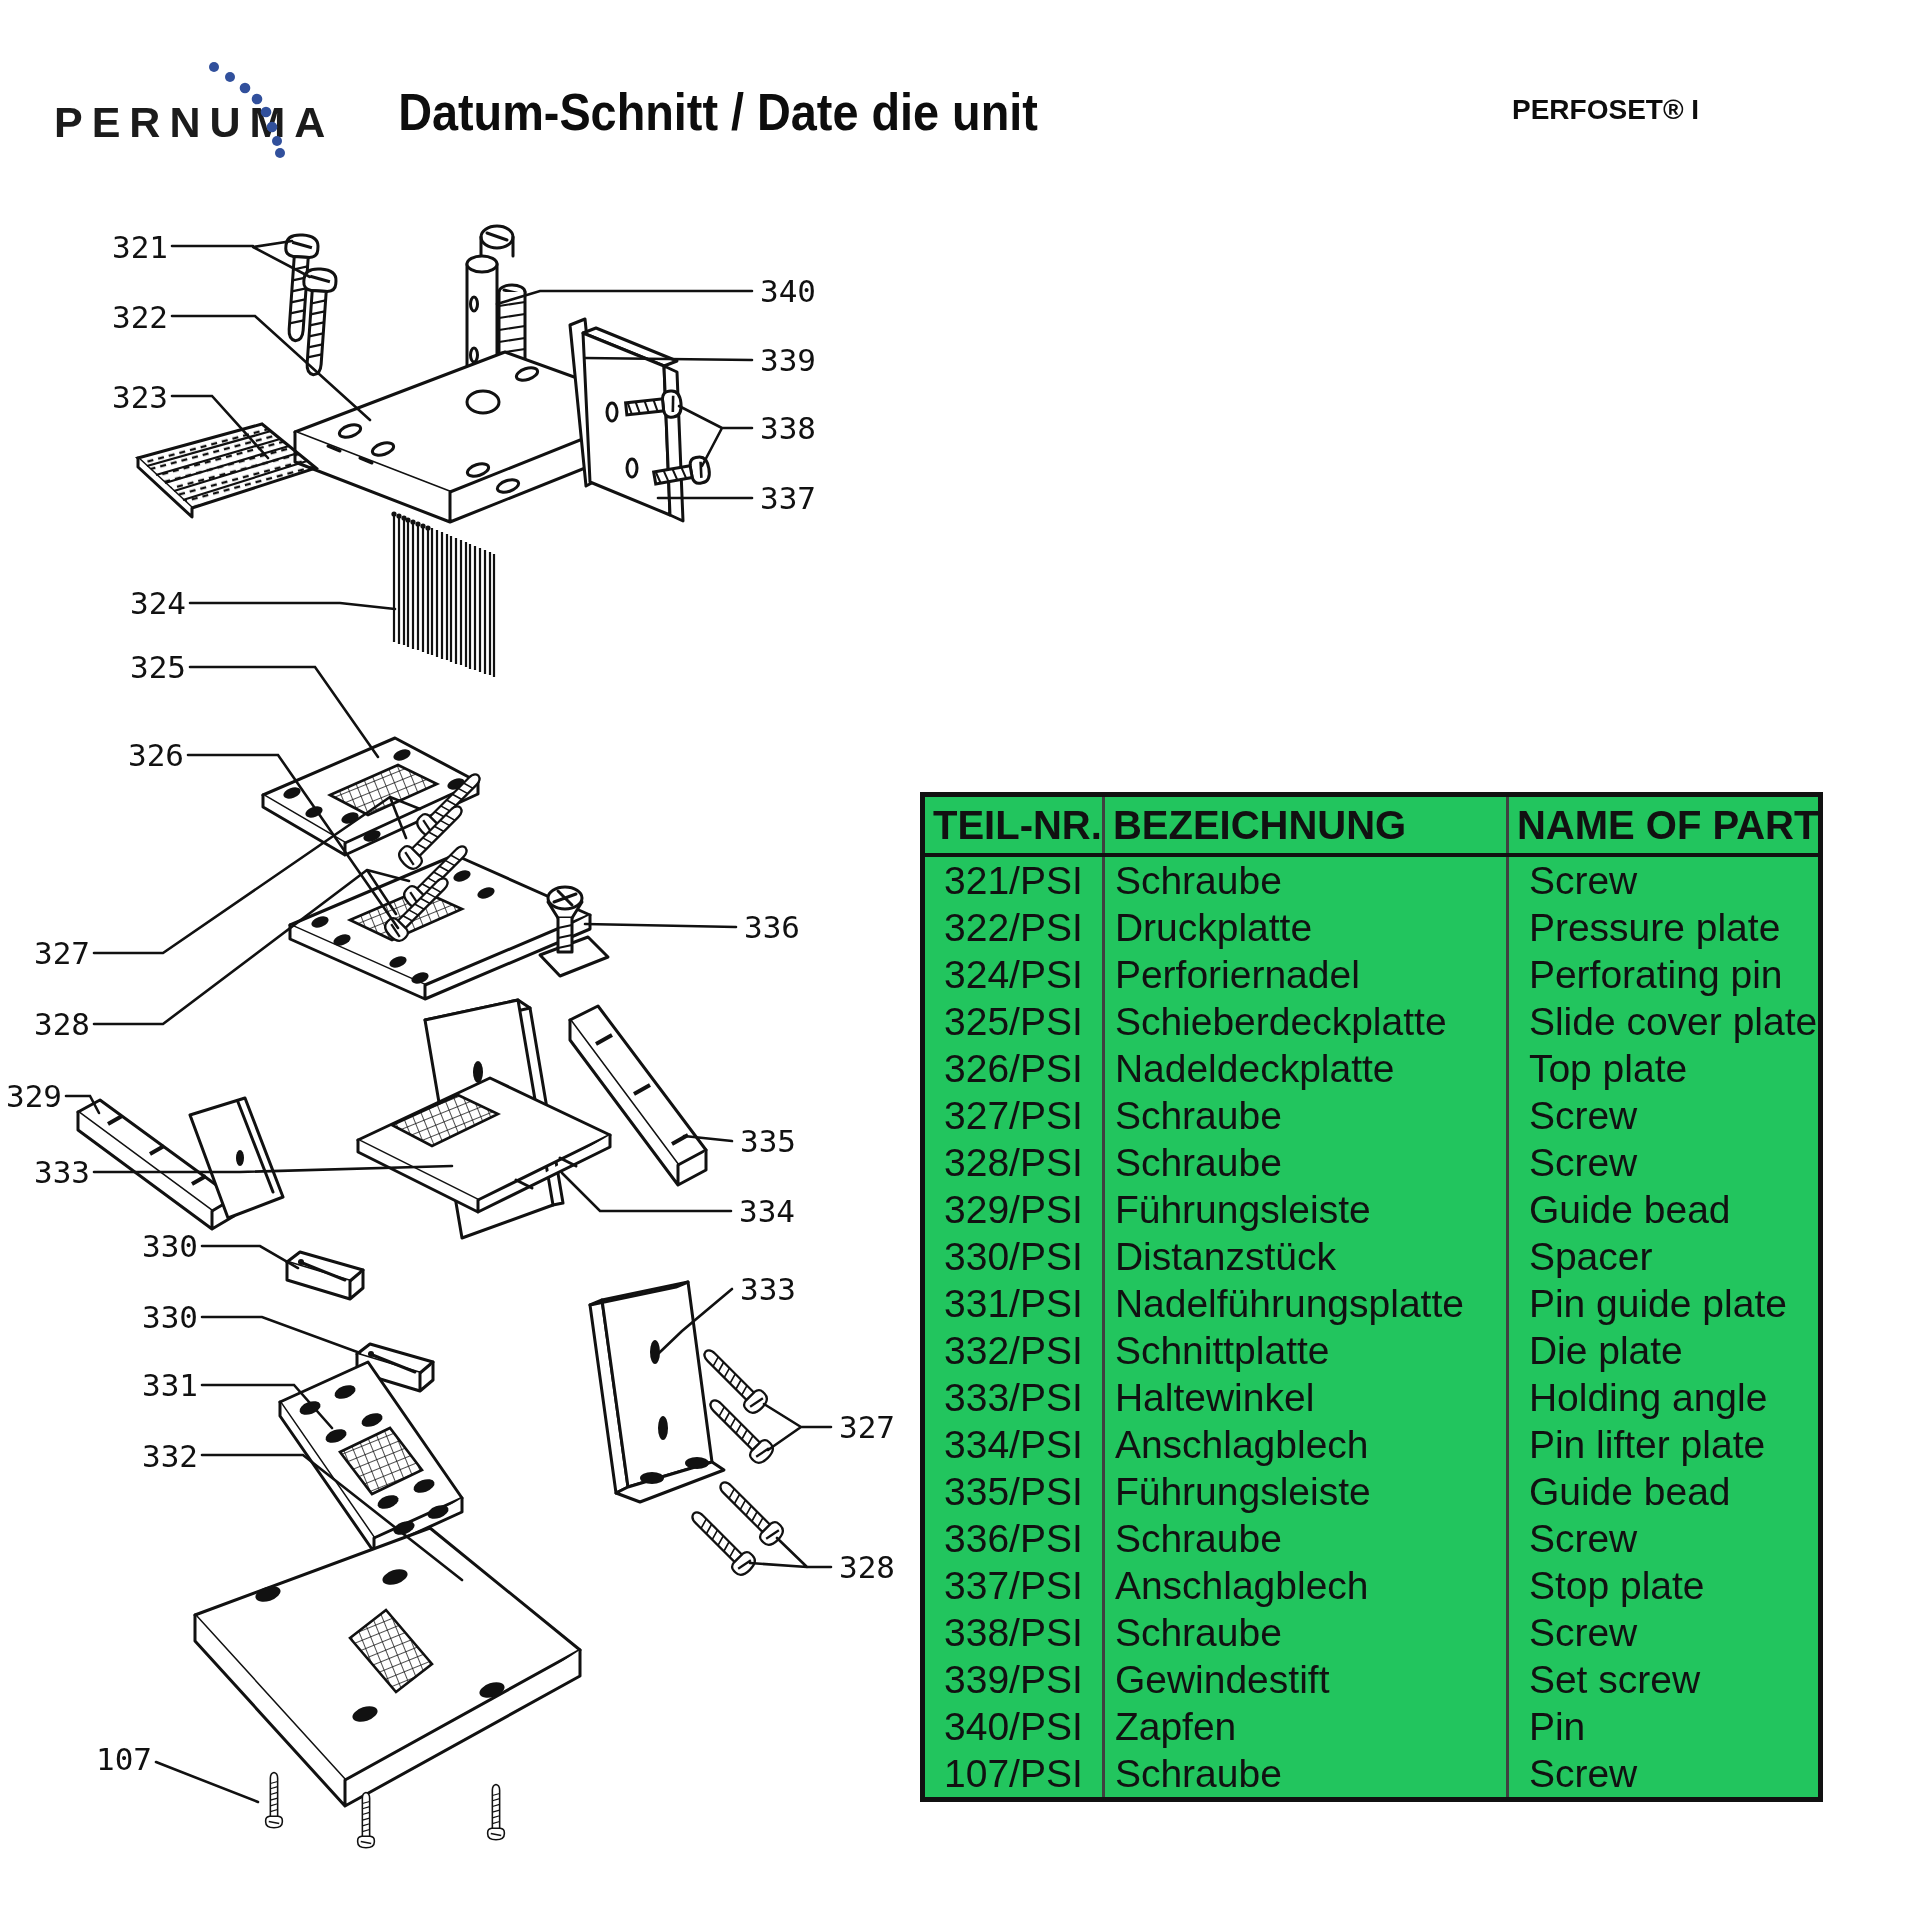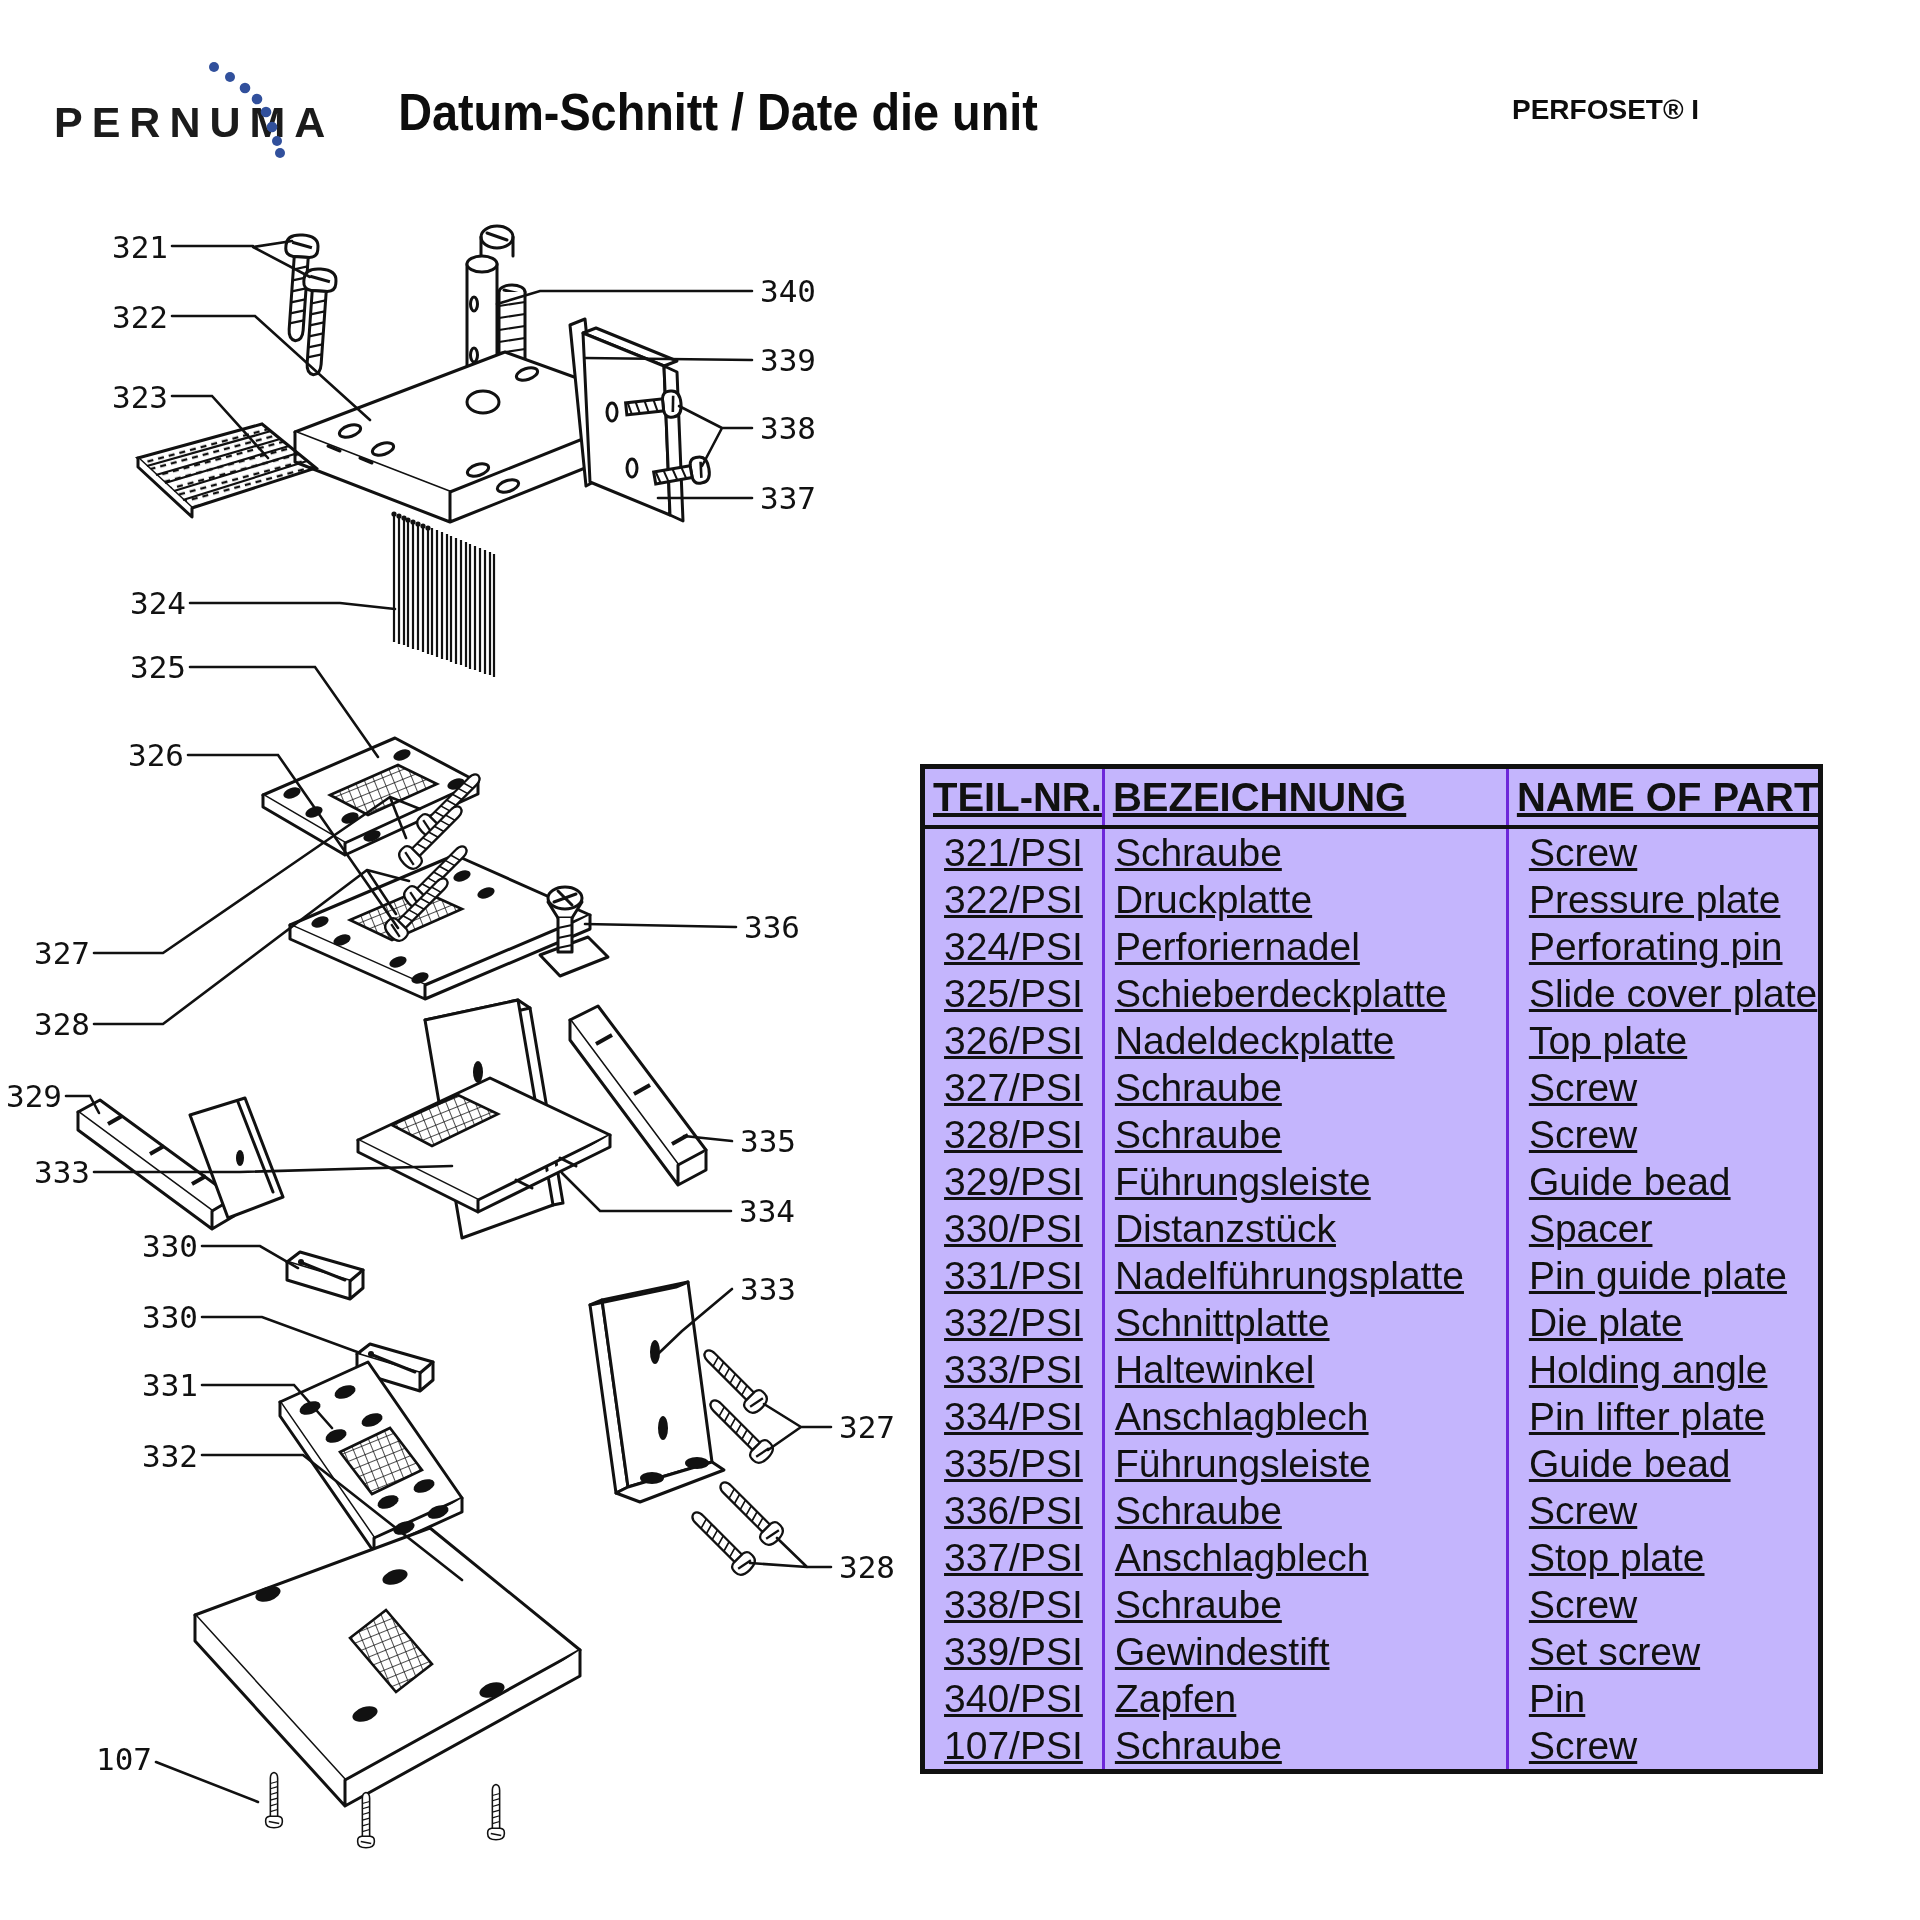--- a/index.html
+++ b/index.html
@@ -8,26 +8,26 @@
 
   
   .logo-text{position:absolute;left:54px;top:98px;font-size:43px;font-weight:600;
              letter-spacing:9px;color:#1b1b1b;}
   .page-title{position:absolute;left:718px;top:82px;transform:translateX(-50%) scaleX(.9);
               font-size:52px;font-weight:bold;white-space:nowrap;color:#0d0d0d;}
   .product-name{position:absolute;left:1512px;top:94px;font-size:28px;font-weight:bold;
                 color:#0d0d0d;white-space:nowrap;}
 
   
-  .ptable{position:absolute;left:920px;top:764px;border-collapse:collapse;table-layout:fixed;
-          background:#c4b5fd;text-decoration:underline;}
+  .ptable{position:absolute;left:920px;top:792px;border-collapse:collapse;table-layout:fixed;
+          background:#22c55e;}
   .ptable,.ptable th,.ptable td{border:0;}
   .ptable{border:5px solid #111;}
   .ptable th{border-bottom:4px solid #111;}
-  .ptable th+th,.ptable td+td{border-left:3px solid #6d28d9;}
+  .ptable th+th,.ptable td+td{border-left:3px solid #404040;}
   .ptable th{height:56px;font-size:40px;font-weight:bold;text-align:left;padding:0 0 0 8px;
              white-space:nowrap;}
   .ptable td{height:47px;font-size:39px;padding:0;white-space:nowrap;overflow:hidden;}
   .col-no{width:173px;}
   .col-bez{width:404px;}
   .col-name{width:308px;}
   td.no{text-align:center;}
   td.bez{padding-left:10px;}
   td.name{padding-left:20px;}
 

